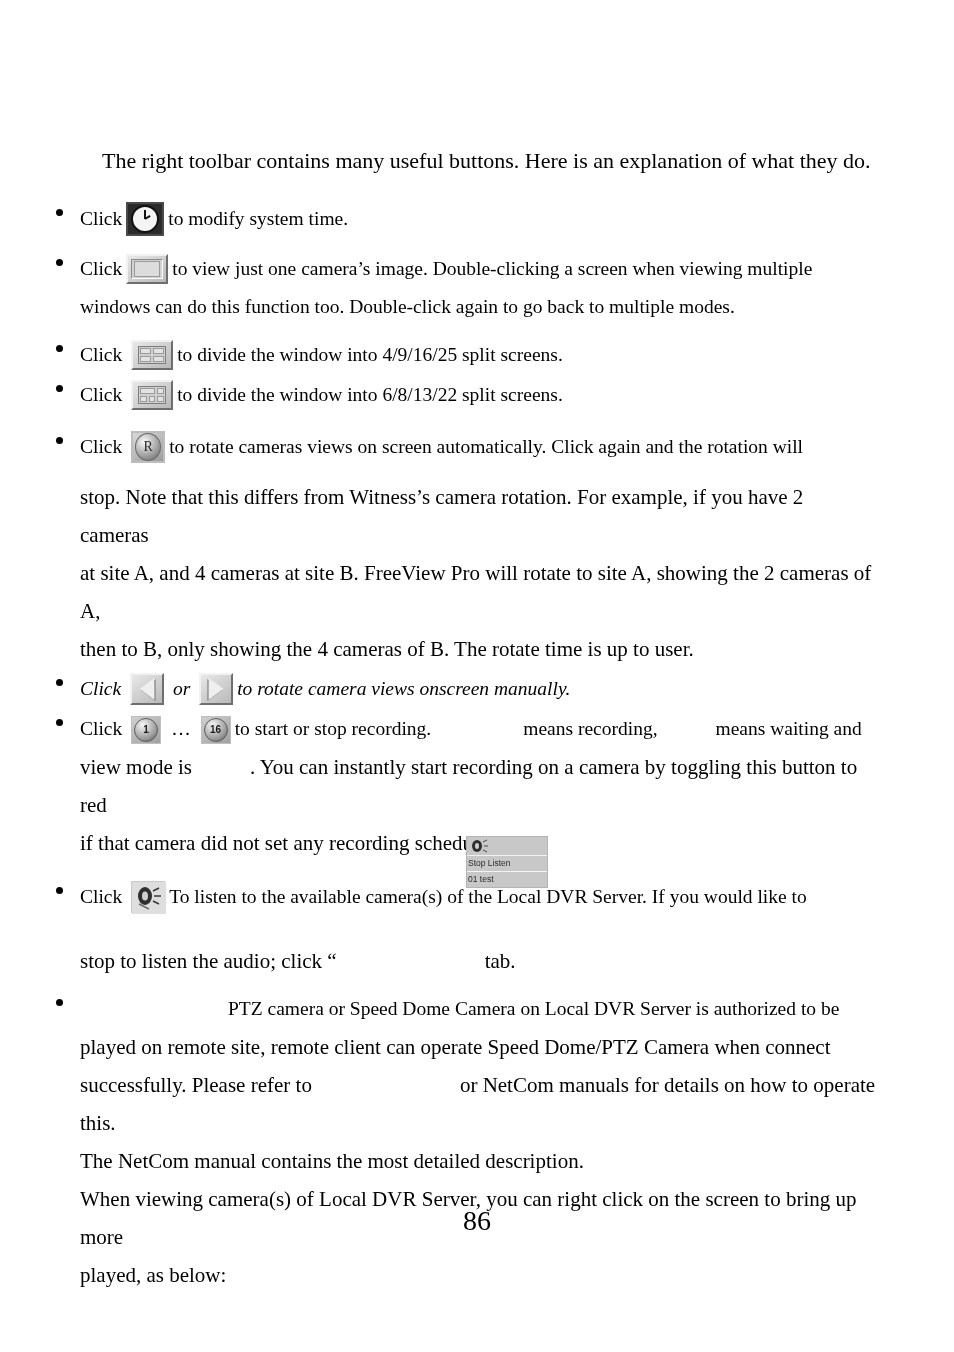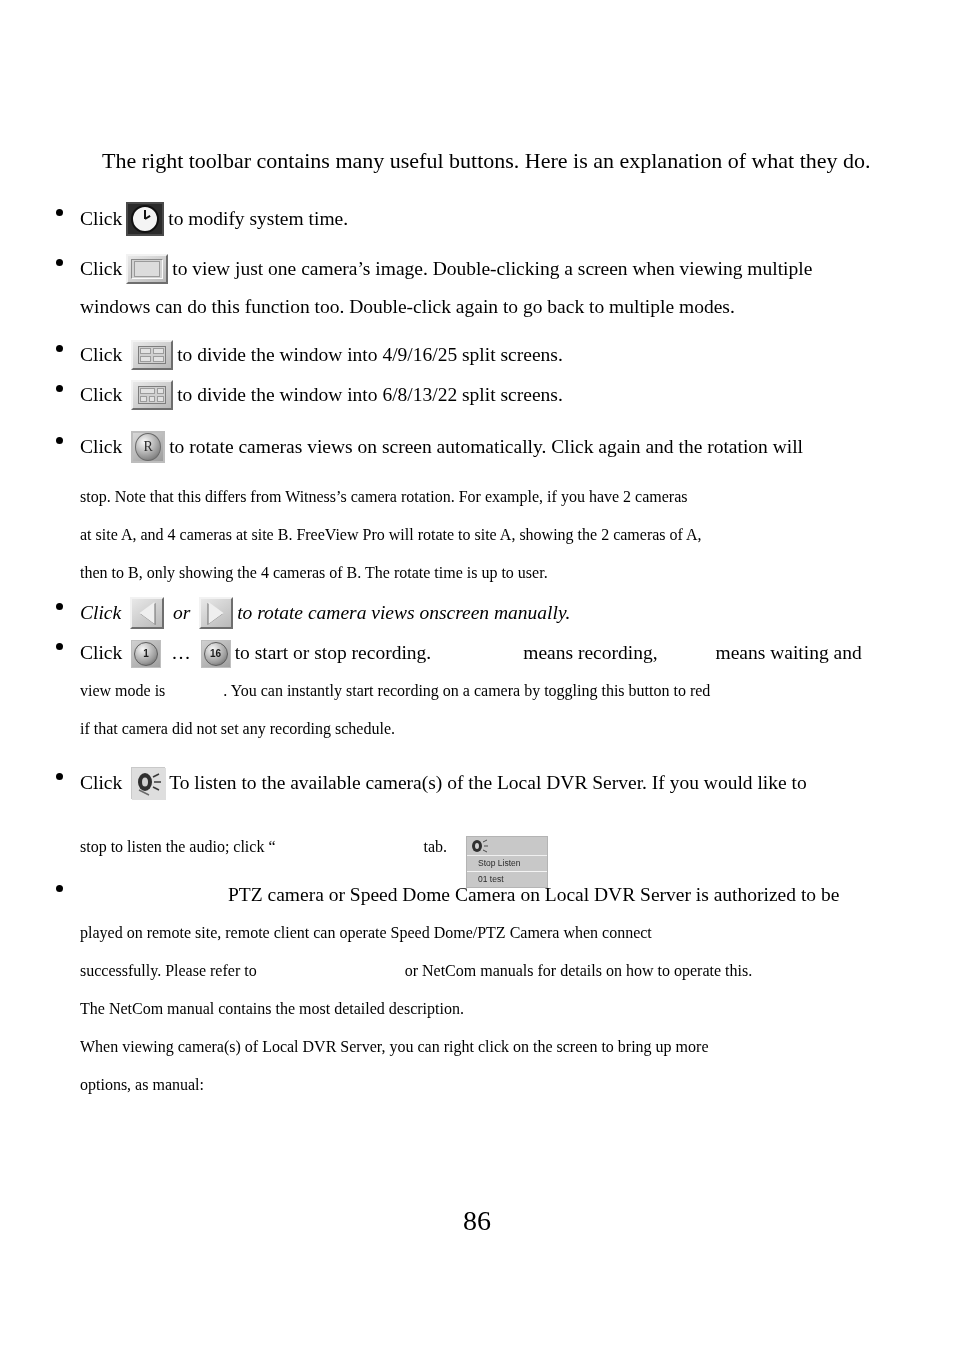--- a/index.html
+++ b/index.html
@@ -24,21 +24,21 @@
   .bullet { position:relative; display:block; margin:0; }
   .dot {
     position:absolute; left:0; top:0.55em;
     width:7px; height:7px; background:#000; border-radius:50%;
   }
   .btext {
     display:block; margin-left:24px;
     font-size:19.5px; line-height:38px;
   }
   .para {
-    font-size:16px; line-height:38px;
+    font-size:21px; line-height:38px;
     margin-left:24px;
   }
   .gap-s { display:inline-block; width:58px; }
   .gap-m { display:inline-block; width:92px; }
   .gap-l { display:inline-block; width:148px; }
 
   
   .ibtn {
     display:inline-block; vertical-align:-9px;
     width:42px; height:30px;
@@ -163,21 +163,21 @@
     font-family:"Liberation Sans", sans-serif;
     font-size:8.5px; color:#2a2a2a;
     border:1px solid #b4b4b4;
   }
   .popup .title-row {
     height:18px; position:relative; background:#c8c8c8;
     border-bottom:1px solid #f0f0f0;
   }
   .popup .title-row svg { position:absolute; left:2px; top:1px; }
   .popup .row {
-    height:15px; line-height:15px; padding-left:11px;
+    height:15px; line-height:15px; padding-left:1px;
     background:#c8c8c8;
     border-bottom:1px solid #f4f4f4;
     white-space:nowrap;
   }
   .popup .row:last-child { border-bottom:none; }
 
   
   .pageno {
     position:absolute; left:0; top:1205px; width:954px;
     text-align:center; font-size:28px;
@@ -260,21 +260,21 @@
       <div class="para" style="margin-top:26px;"><span>stop to listen the audio; click “</span><span class="gap-l"></span><span>tab.</span></div>
     </div>
 
     <div class="bullet" style="margin-top:10px;">
       <span class="dot"></span>
       <span class="btext"><span class="gap-l"></span><span>PTZ camera or Speed Dome Camera on Local DVR Server is authorized to be</span></span>
       <div class="para">played on remote site, remote client can operate Speed Dome/PTZ Camera when connect</div>
       <div class="para"><span>successfully.    Please refer to</span><span class="gap-l"></span><span>or NetCom manuals for details on how to operate this.</span></div>
       <div class="para">The NetCom manual contains the most detailed description.</div>
       <div class="para">When viewing camera(s) of Local DVR Server, you can right click on the screen to bring up more</div>
-      <div class="para">options, as manual:</div>
+      <div class="para">played, as below:</div>
     </div>
 
   </div>
 
   <div class="popup">
     <div class="title-row">
       <svg width="22" height="16" viewBox="0 0 22 16" aria-hidden="true">
           <ellipse cx="8" cy="8" rx="5" ry="6" fill="#2f2f2f"></ellipse>
           <ellipse cx="8" cy="8" rx="2" ry="3" fill="#cfcfcf"></ellipse>
           <path d="M14 4 L18 2 M15 8 L19 8 M14 12 L18 14" stroke="#4a4a4a" stroke-width="1" fill="none"></path>

